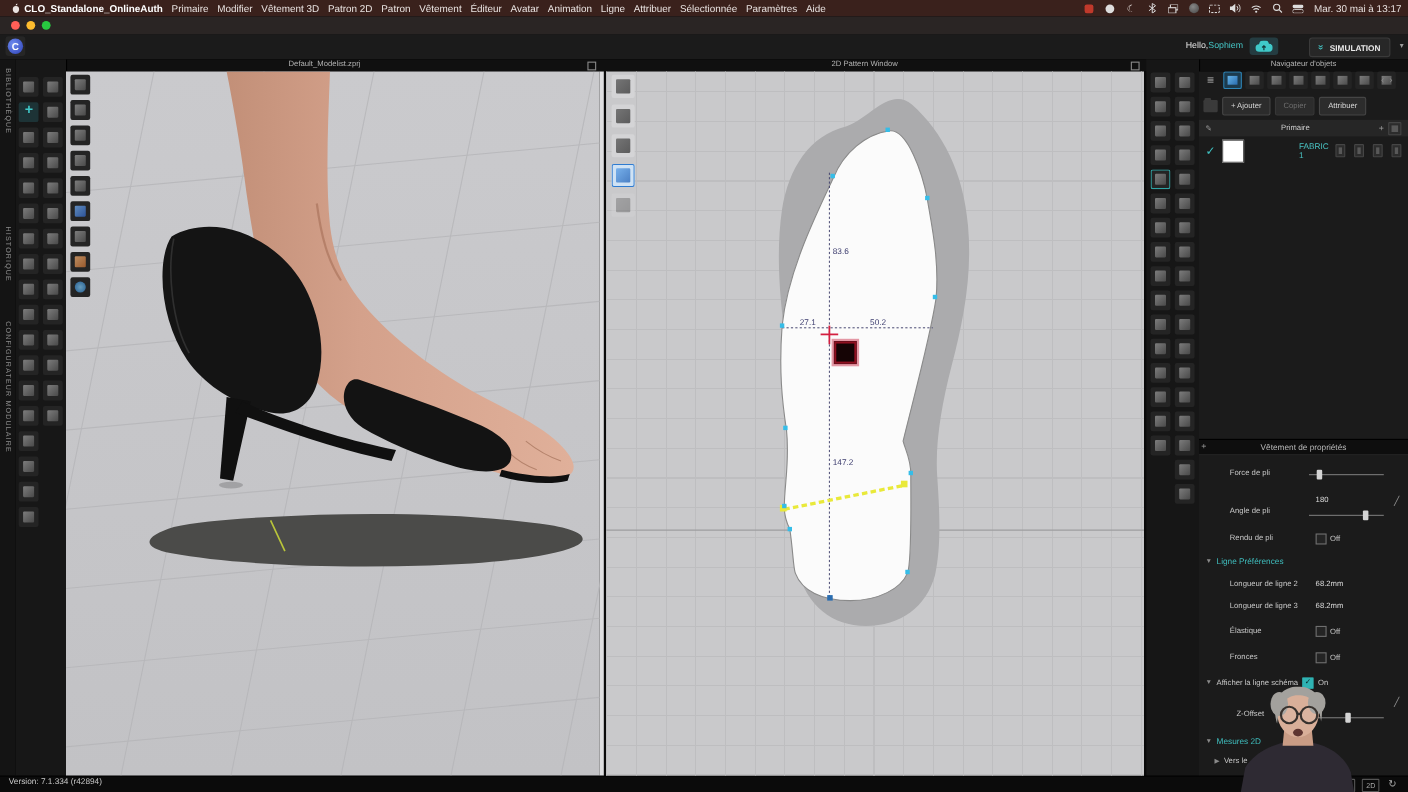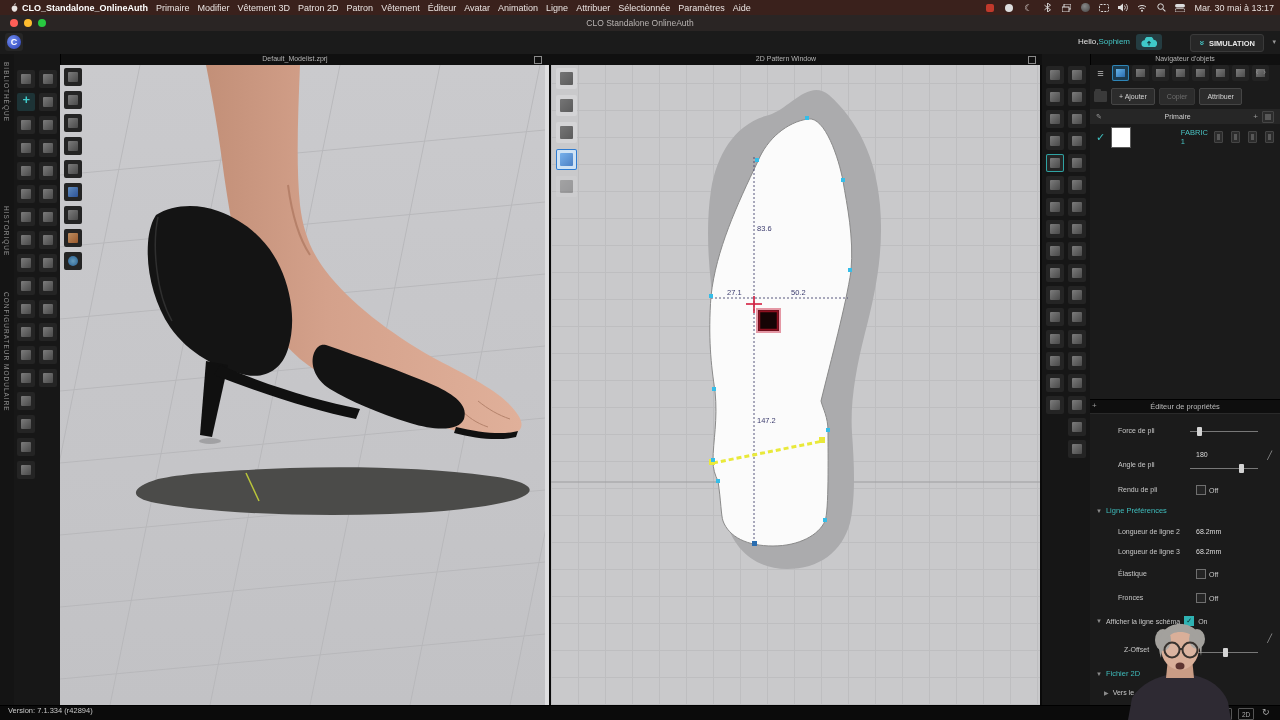--- a/index.html
+++ b/index.html
@@ -183,21 +183,20 @@
         </svg>
       </span>
     <span class="clock">Mar. 30 mai à 13:17</span>
   </div>
 </div>
 
 <div class="abs titlebar">
   <span class="abs tl" style="left:10px;background:#ff5f57"></span>
   <span class="abs tl" style="left:24px;background:#febc2e"></span>
   <span class="abs tl" style="left:38px;background:#28c840"></span>
-  <div class="abs titletext">CLO Standalone OnlineAuth</div>
 </div>
 
 <div class="abs apptoolbar">
   <div class="abs clologo">
       <i>C</i>
     </div>
   <div class="abs greet">
     <span>Hello,</span><b>Sophiem</b>
   </div>
   <div class="abs cloudbtn">
@@ -449,21 +448,21 @@
   <div class="fabrow abs">
     <span class="fcheck">✓</span>
     <span class="swatch"></span>
     <span class="fabname">FABRIC 1</span>
     <span class="mini"></span>
     <span class="mini"></span>
     <span class="mini"></span>
     <span class="mini" style="margin-right:6px"></span>
   </div>
 
-  <div class="prophead abs">Éditeur de propriétés</div>
+  <div class="prophead abs">Vêtement de propriétés</div>
   <span class="abs" style="left:2px;top:336px;color:#9a9a9a;font-size:8px">+</span>
 
   <div class="prow abs" style="top:360px">
     <span class="plabel">Force de pli</span>
     <span class="slid" style="top:2px">
         <i></i>
         <b style="left:11%"></b>
       </span>
   </div>
   <div class="prow abs" style="top:386px;height:26px">
@@ -518,21 +517,21 @@
     <span class="plabel" style="left:34px;top:12px">Z-Offset</span>
     <span class="pvalue" style="top:0px">0</span>
     <span class="curveico" style="top:0px">╱</span>
     <span class="slid" style="top:14px">
         <i></i>
         <b style="left:48%"></b>
       </span>
   </div>
   <div class="psec abs" style="top:604px">
     <span class="tri">▼</span>
-    <span>Fichier 2D</span>
+    <span>Mesures 2D</span>
   </div>
   <div class="psec abs" style="top:624px;left:14px;color:#c8c8c8">
     <span class="tri">▶</span>
     <span style="color:#c8c8c8;font-size:7px">Vers le</span>
   </div>
 </div>
 
 <div class="abs statusbar">
   <span class="abs" style="left:8px;top:0">Version: 7.1.334 (r42894)</span>
   <span class="abs sb-btn" style="left:1216px;top:2px">3D</span>

